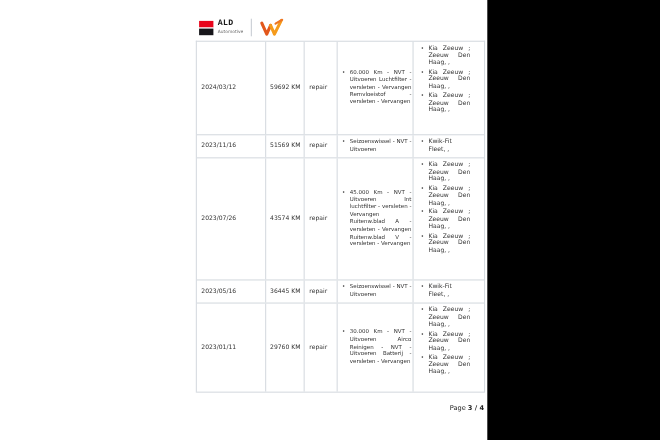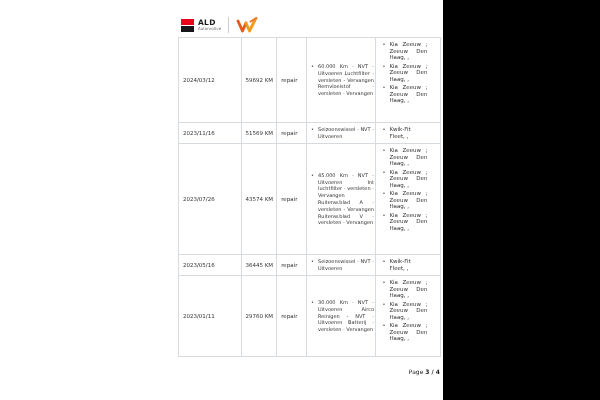--- a/index.html
+++ b/index.html
@@ -18,21 +18,21 @@
   
   .doc-header {
     position:absolute; left:181px; top:15px; height:20px;
     display:flex; align-items:center;
   }
   .ald-icon { width:13px; height:13px; display:flex; flex-direction:column; margin-right:4px; }
   .ald-icon .red   { height:6px; background:#e9041b; }
   .ald-icon .white { height:1.5px; background:#fff; }
   .ald-icon .black { flex:1; background:#17161a; }
   .brand-text { display:flex; flex-direction:column; line-height:1; }
-  .brand-name { font-size:7.5px; font-weight:bold; color:#1a1a1a; letter-spacing:.3px; }
+  .brand-name { font-size:7.5px; font-weight:bold; color:#1a1a1a; letter-spacing:.3px;font-family:Liberation Mono, monospace; }
   .brand-sub  { font-size:4px; color:#6b6b6b; margin-top:1px; }
   .logo-divider { width:1px; height:16px; background:#c9ced4; margin:0 7px; }
   .w-logo svg { display:block; }
   
   .maint-table {
     position:absolute; left:178px; top:37px; width:263px;
     border:1px solid #d6dbe0; border-bottom:none;
     background:#fff;
   }
   .trow { display:flex; width:100%; border-bottom:1px solid #d6dbe0; }

